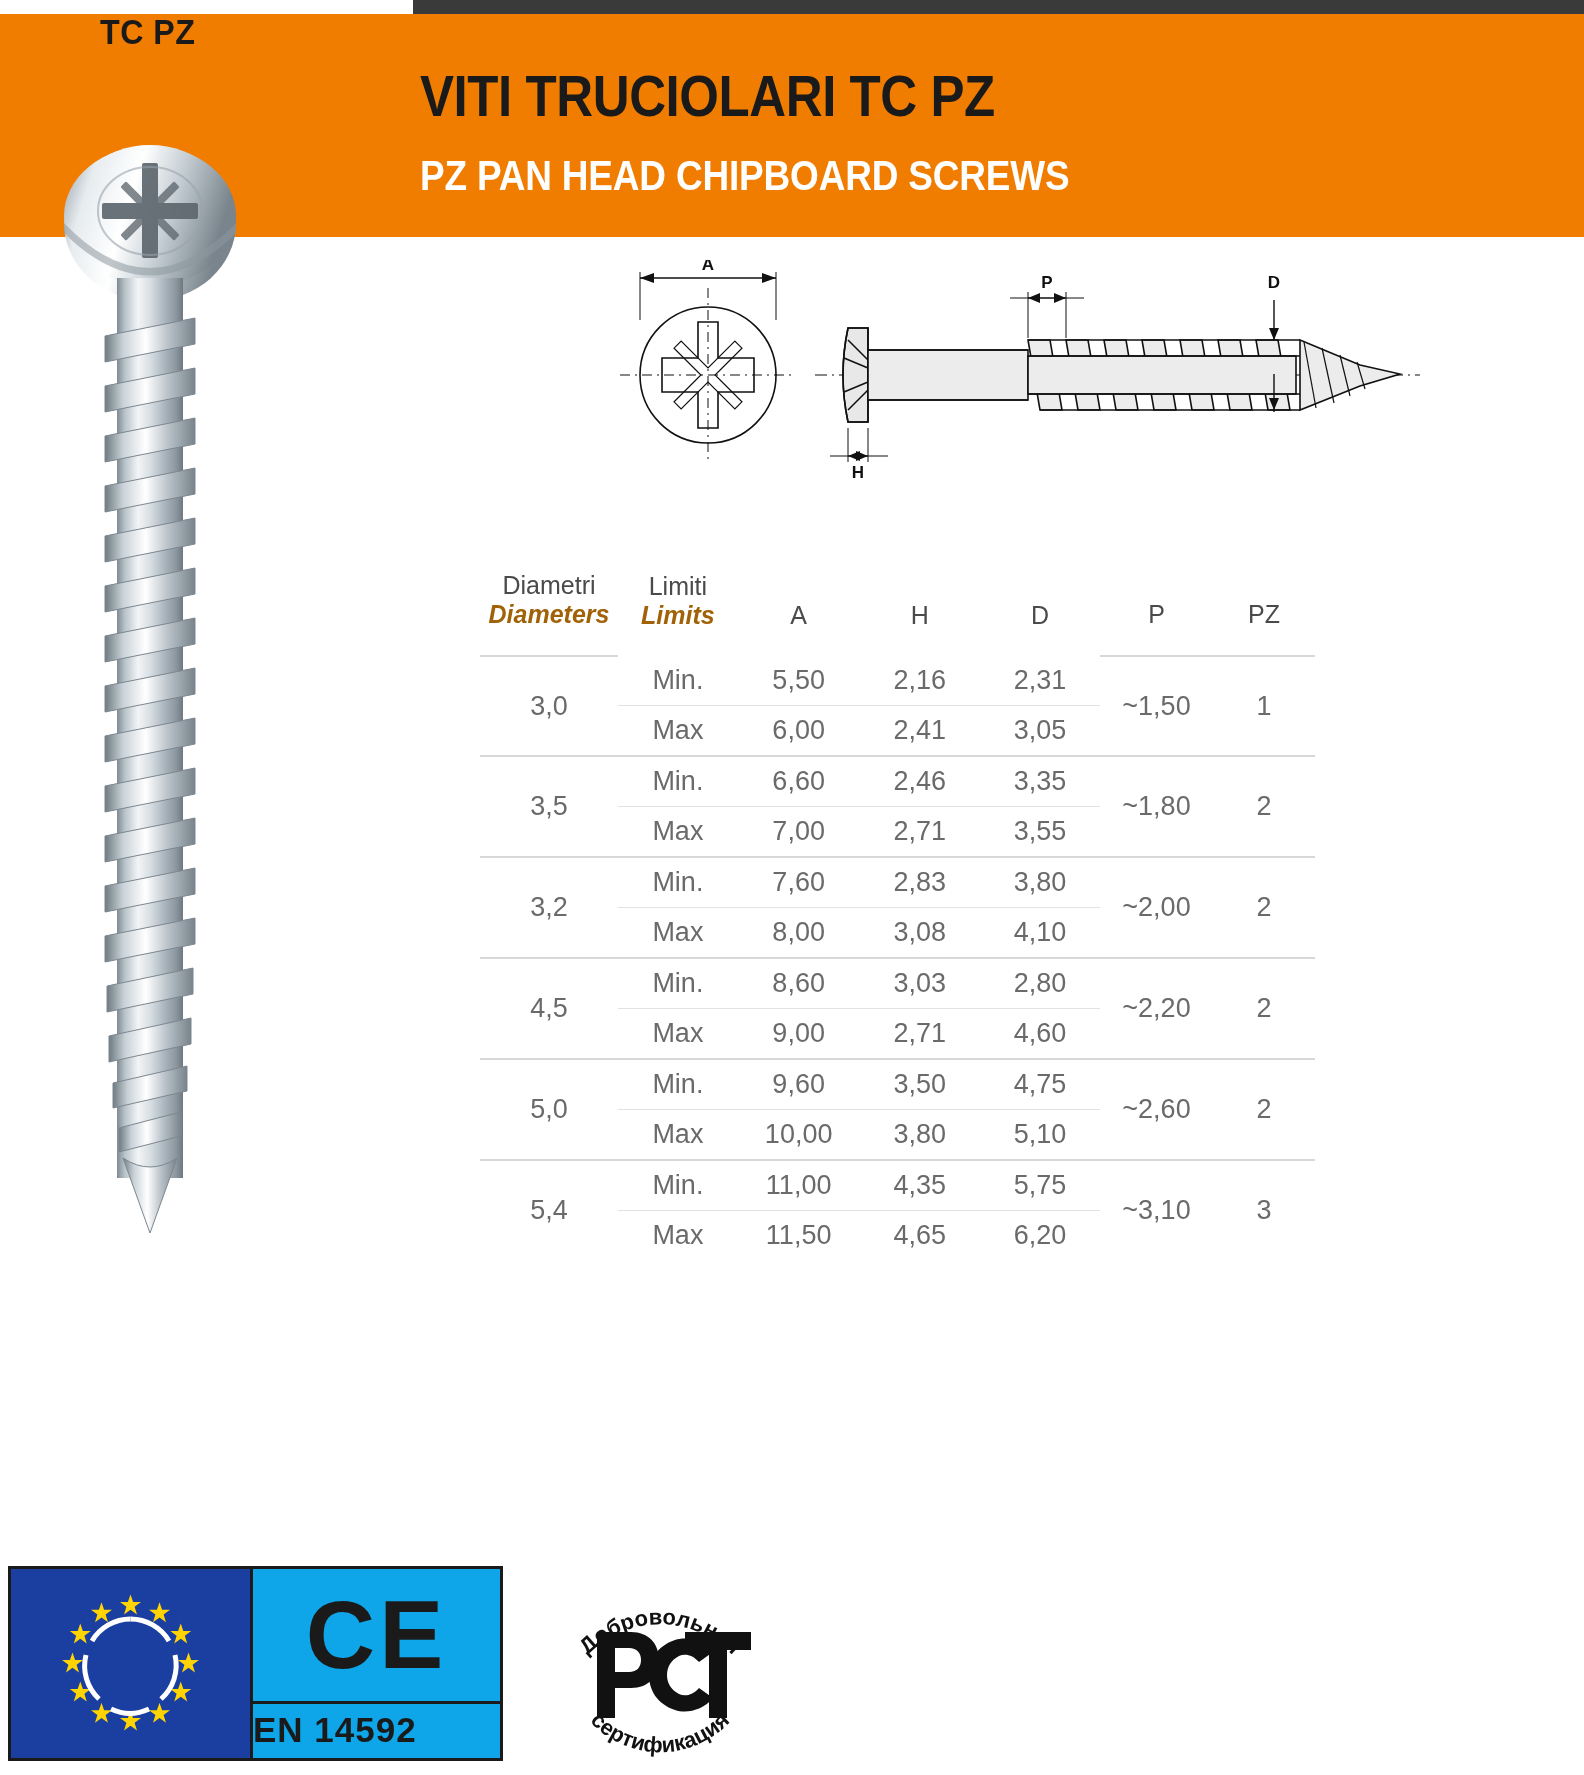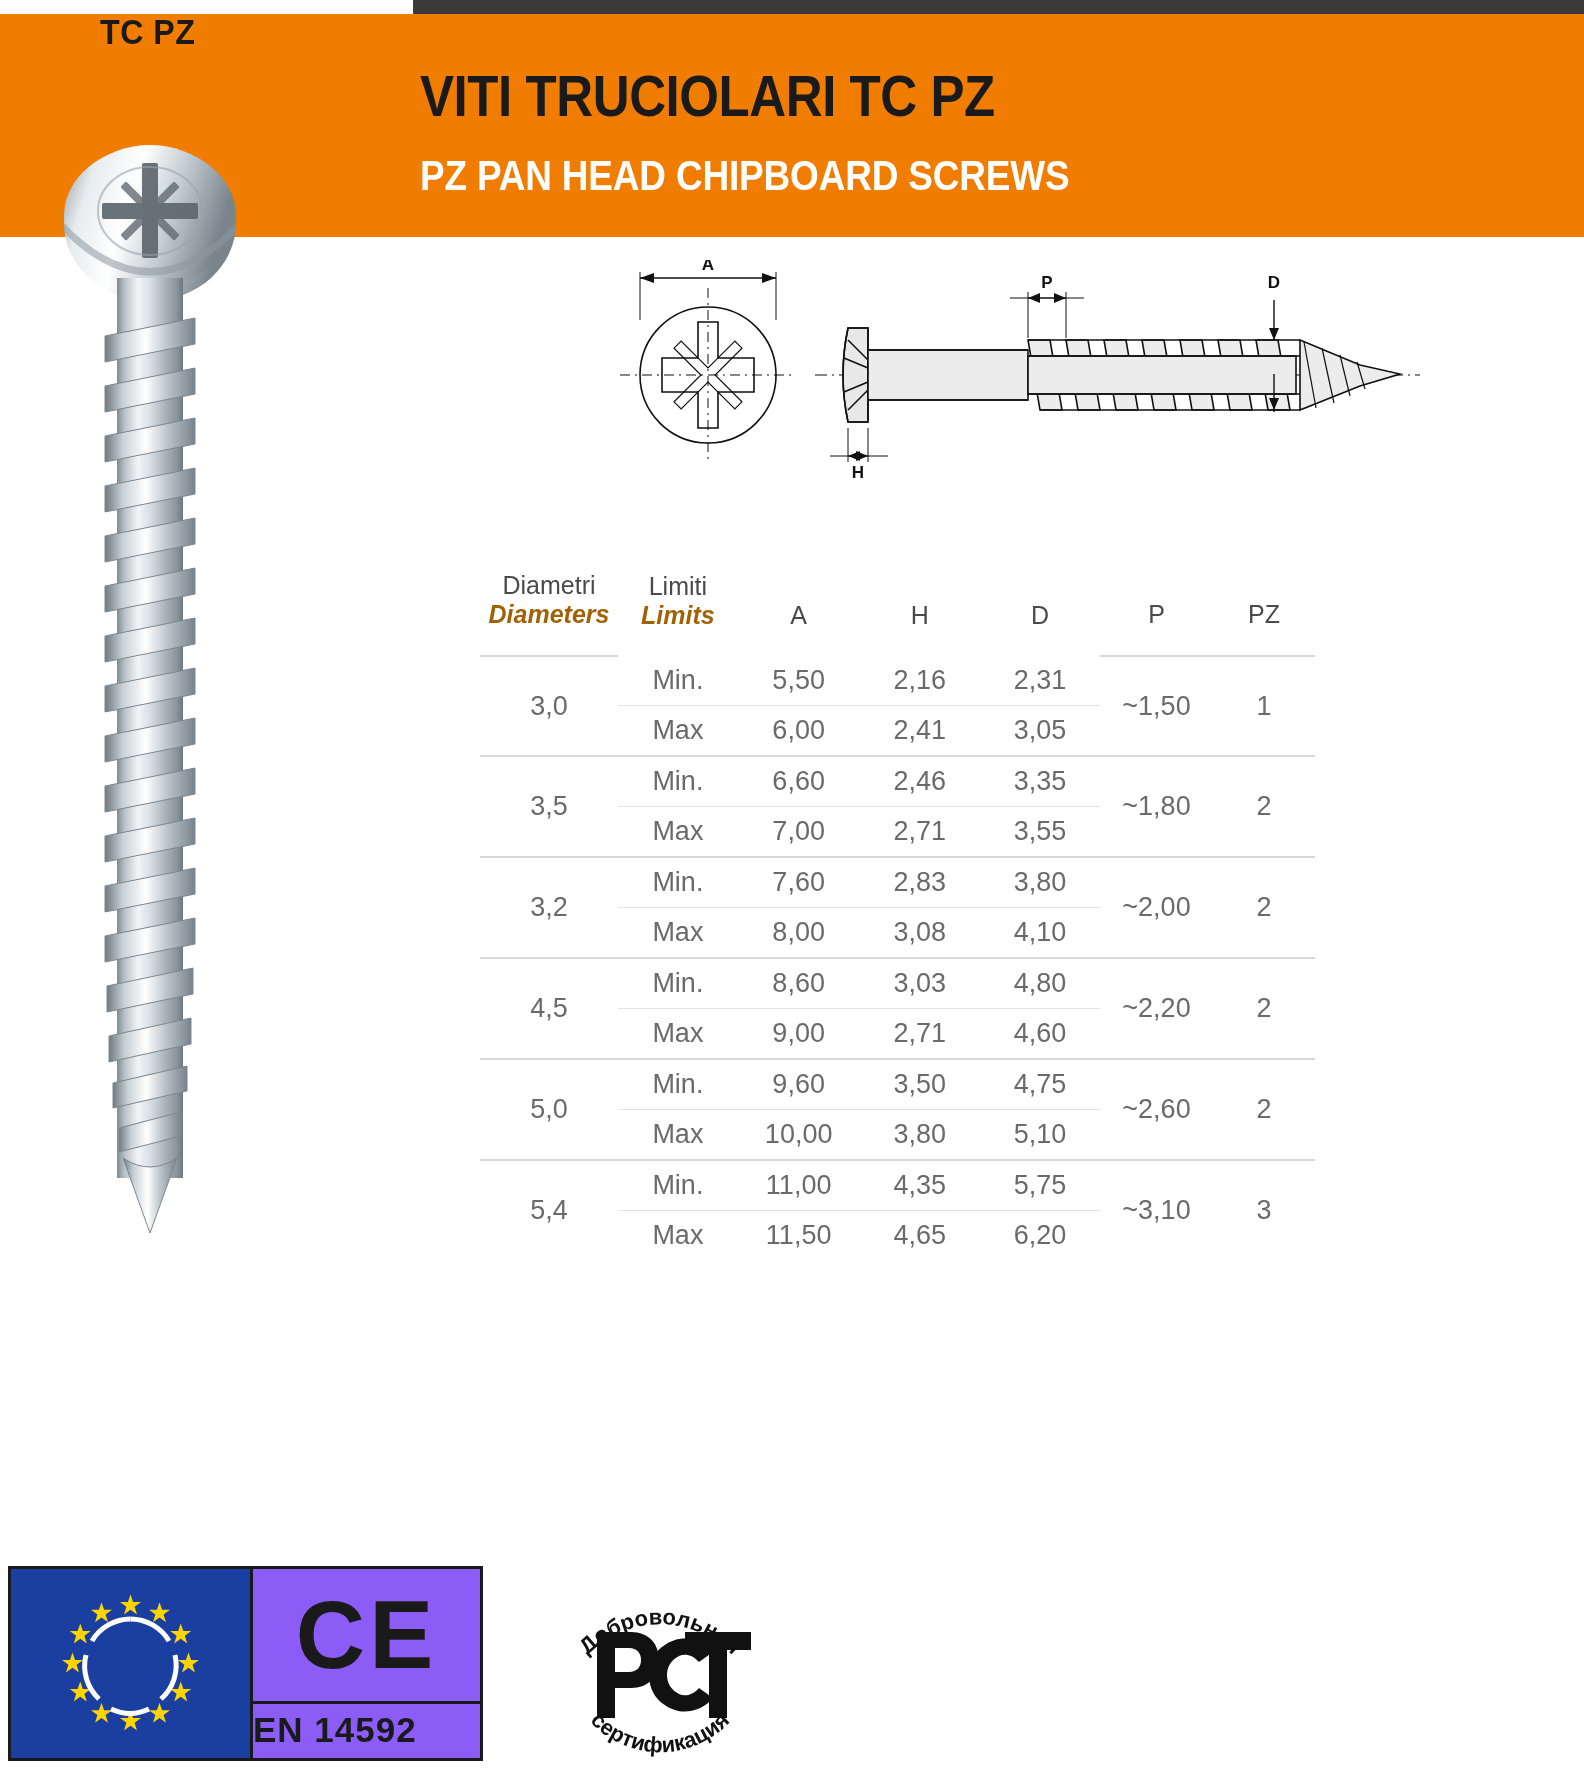--- a/index.html
+++ b/index.html
@@ -163,25 +163,25 @@
     width: 245px;
     height: 195px;
     border: 3px solid #1a1a1a;
     background: #1b3FA0;
     box-sizing: border-box;
   }
   .ce-box {
     position: absolute;
     left: 253px;
     top: 6px;
-    width: 230px;
+    width: 250px;
     height: 195px;
     border: 3px solid #1a1a1a;
     border-left: none;
-    background: #8b5cf6;
+    background: #0ea5e9;
     box-sizing: border-box;
     padding-left: 15px;
   }
   .ce-mark {
     position: absolute;
     top: 18px;
     left: 0;
     width: 100%;
     text-align: center;
     font-size: 96px;
@@ -456,21 +456,21 @@
       <td class="cell-a">8,00</td>
       <td class="cell-h">3,08</td>
       <td class="cell-d">4,10</td>
     </tr>
 
     <tr class="row-min grp-top">
       <td class="cell-dia" rowspan="2">4,5</td>
       <td class="cell-lim">Min.</td>
       <td class="cell-a">8,60</td>
       <td class="cell-h">3,03</td>
-      <td class="cell-d">4,80</td>
+      <td class="cell-d">2,80</td>
       <td class="cell-p" rowspan="2">~2,20</td>
       <td class="cell-pz" rowspan="2">2</td>
     </tr>
     <tr class="row-max">
       <td class="cell-lim">Max</td>
       <td class="cell-a">9,00</td>
       <td class="cell-h">2,71</td>
       <td class="cell-d">4,60</td>
     </tr>
 

